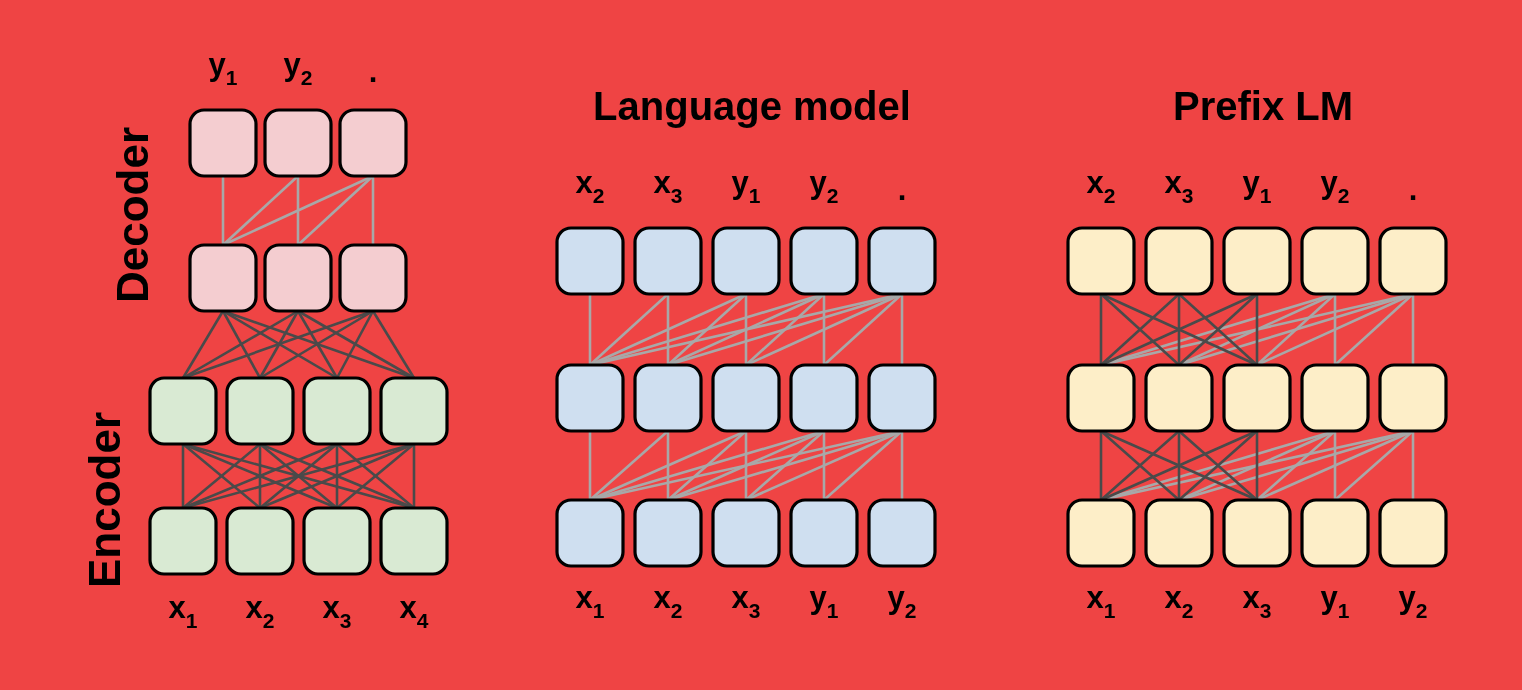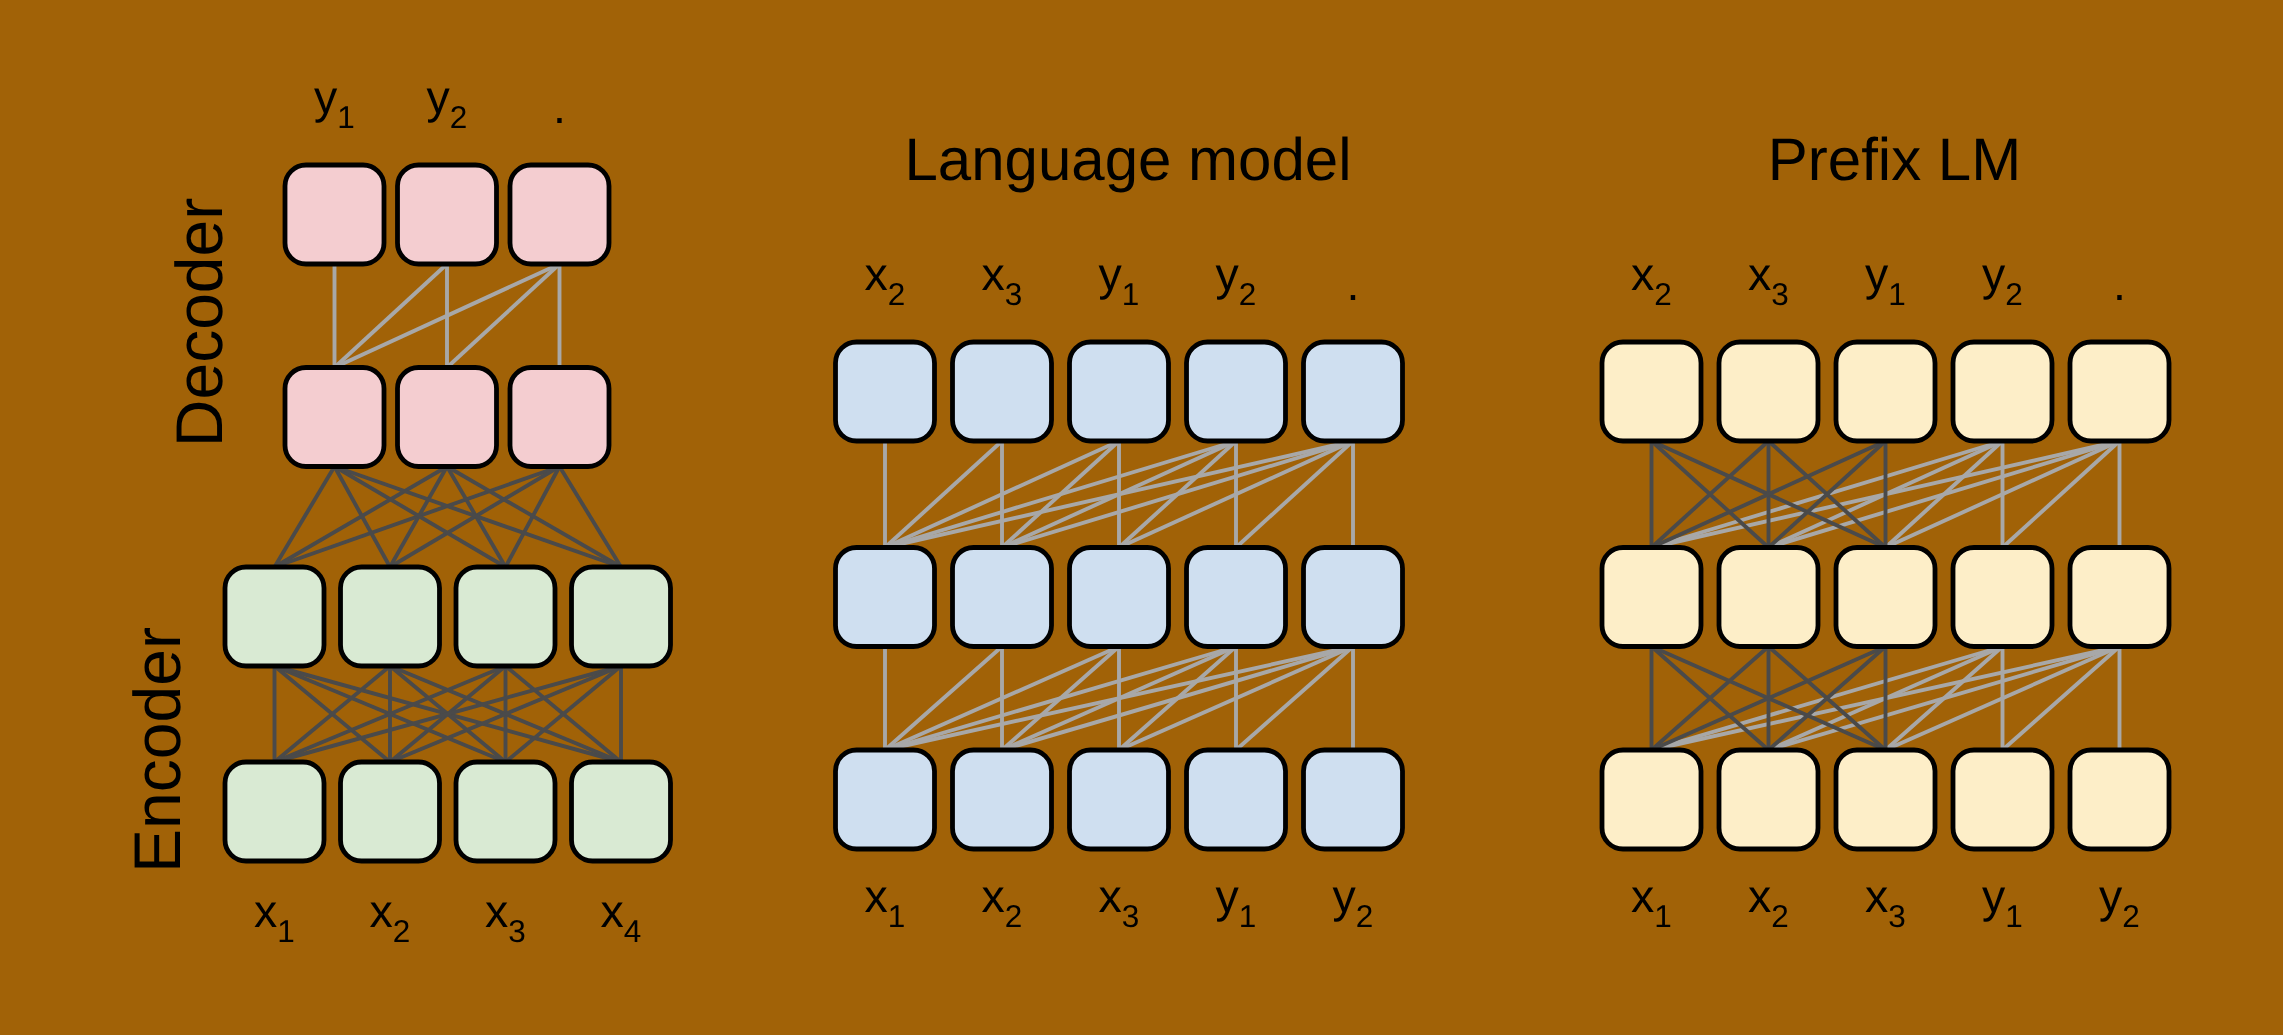--- a/index.html
+++ b/index.html
@@ -7,22 +7,23 @@
     padding: 0;
     background: #ffffff;
   }
   body {
     font-family: "Liberation Sans", sans-serif;
   }
   #figure {
     position: relative;
     width: 1522px;
     height: 690px;
-    background: #a16207;
+    background: #ef4444;
     overflow: hidden;
+    font-weight: bold;
   }
   #figure svg.diagram {
     position: absolute;
     left: 0;
     top: 0;
     width: 1522px;
     height: 690px;
   }
   text.panel-title {
     font-family: "Liberation Sans", sans-serif;

